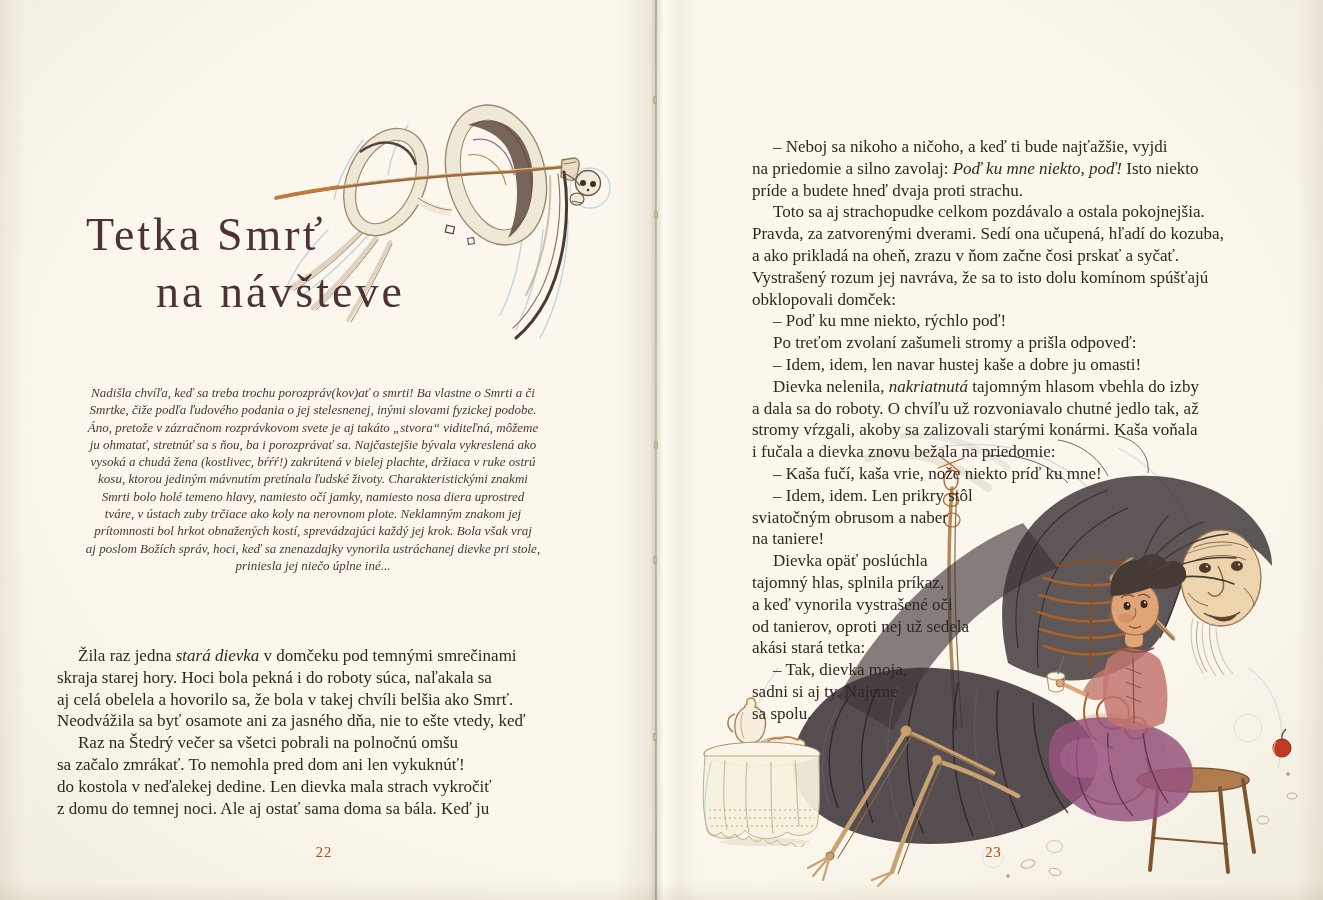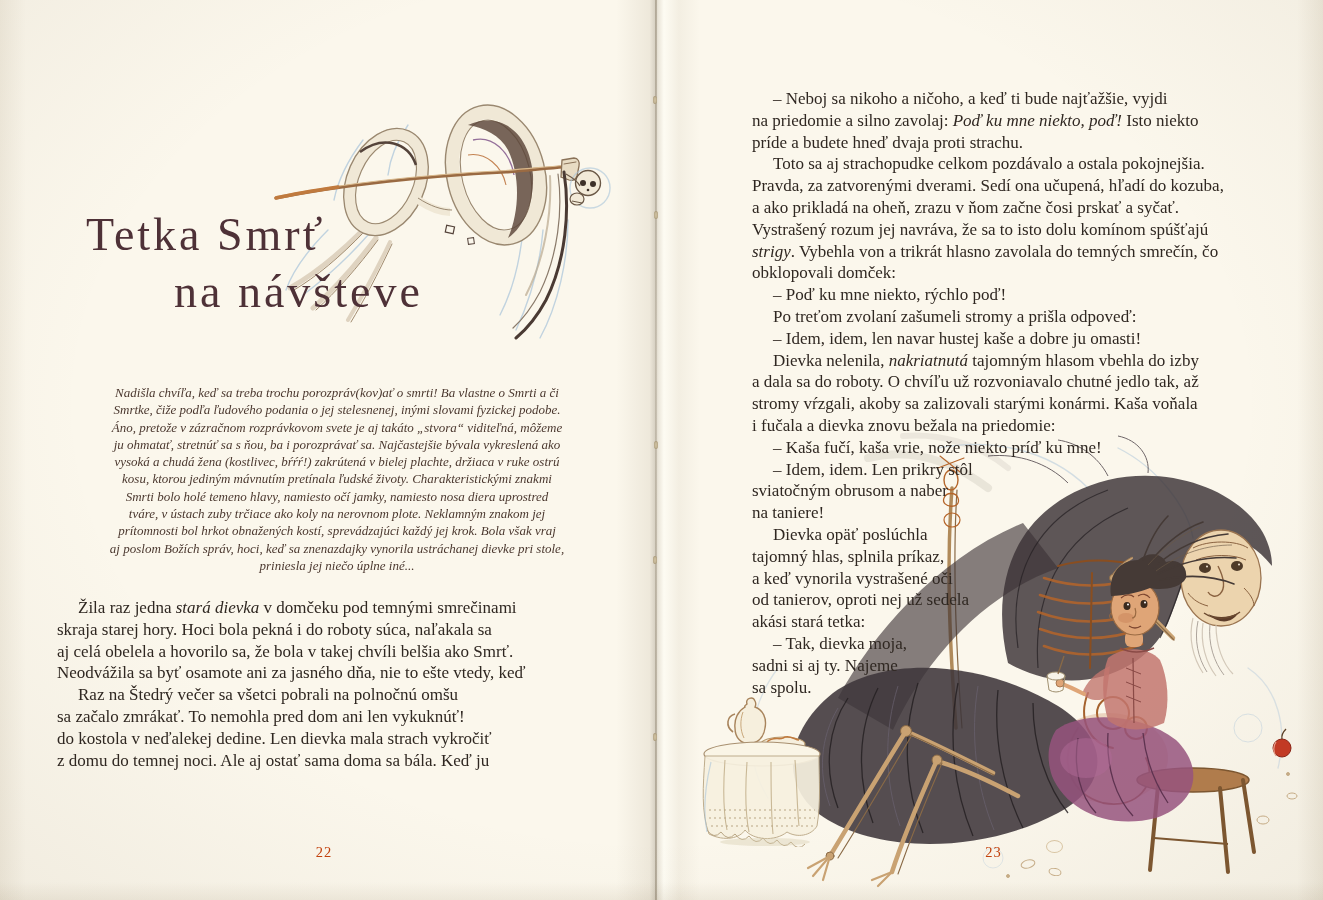--- a/index.html
+++ b/index.html
@@ -25,25 +25,25 @@
   .gutter-line{position:absolute;left:655px;top:0;width:2px;height:100%;pointer-events:none;
     background:linear-gradient(180deg, rgba(95,80,55,.30), rgba(95,80,55,.16) 40%, rgba(95,80,55,.32));}
   .stitch{position:absolute;width:4px;height:8px;border-radius:50%;
     background:#cfc0a0;box-shadow:inset 0 0 2px #8a7a5c;pointer-events:none;}
   .stain-ring{position:absolute;left:1046px;top:840px;width:15px;height:11px;border-radius:50%;
     border:1px solid rgba(193,160,108,.55);pointer-events:none;}
 
   
   .title{position:absolute;left:86px;top:206px;z-index:2;color:#4e3137;
     font-size:46px;line-height:57px;letter-spacing:3px;}
-  .title .t2{margin-left:88px;}
-  .intro{position:absolute;left:76px;top:384px;width:522px;z-index:2;
+  .title .t2{margin-left:70px;}
+  .intro{position:absolute;left:52px;top:384px;width:522px;z-index:2;
     font-style:italic;color:#4b382f;font-size:13px;line-height:17.3px;}
   .intro .iline{width:max-content;margin-left:50%;transform:translateX(-50%);white-space:nowrap;}
-  .bodytext{position:absolute;z-index:2;color:#2f2721;font-size:17px;line-height:21.8px;}
+  .bodytext{position:absolute;z-index:2;color:#2f2721;font-size:17px;line-height:21.8px;margin-top:48px;}
   .body-left{left:57px;top:597px;width:530px;}
   .body-right{left:752px;top:88px;width:530px;}
   .tline{white-space:nowrap;}
   .tline.ind{padding-left:21px;}
   .tline em{font-style:italic;}
   .pagenum{position:absolute;z-index:2;top:844px;text-align:center;
     color:#c2410c;font-size:14.5px;letter-spacing:1px;}
   .pagenum-left{left:0;width:648px;}
   .pagenum-right{left:664px;width:659px;}
 
@@ -376,21 +376,20 @@
     </svg>
 
     <div class="bodytext body-right">
         <div class="tline ind"><span>– Neboj sa nikoho a ničoho, a keď ti bude najťažšie, vyjdi</span></div>
         <div class="tline"><span>na priedomie a silno zavolaj: </span><em>Poď ku mne niekto, poď!</em><span> Isto niekto</span></div>
         <div class="tline"><span>príde a budete hneď dvaja proti strachu.</span></div>
         <div class="tline ind"><span>Toto sa aj strachopudke celkom pozdávalo a ostala pokojnejšia.</span></div>
         <div class="tline"><span>Pravda, za zatvorenými dverami. Sedí ona učupená, hľadí do kozuba,</span></div>
         <div class="tline"><span>a ako prikladá na oheň, zrazu v ňom začne čosi prskať a syčať.</span></div>
         <div class="tline"><span>Vystrašený rozum jej navráva, že sa to isto dolu komínom spúšťajú</span></div>
-        <div class="tline"><em>strigy</em><span>. Vybehla von a trikrát hlasno zavolala do temných smrečín, čo</span></div>
         <div class="tline"><span>obklopovali domček:</span></div>
         <div class="tline ind"><span>– Poď ku mne niekto, rýchlo poď!</span></div>
         <div class="tline ind"><span>Po treťom zvolaní zašumeli stromy a prišla odpoveď:</span></div>
         <div class="tline ind"><span>– Idem, idem, len navar hustej kaše a dobre ju omasti!</span></div>
         <div class="tline ind"><span>Dievka nelenila, </span><em>nakriatnutá</em><span> tajomným hlasom vbehla do izby</span></div>
         <div class="tline"><span>a dala sa do roboty. O chvíľu už rozvoniavalo chutné jedlo tak, až</span></div>
         <div class="tline"><span>stromy vŕzgali, akoby sa zalizovali starými konármi. Kaša voňala</span></div>
         <div class="tline"><span>i fučala a dievka znovu bežala na priedomie:</span></div>
         <div class="tline ind"><span>– Kaša fučí, kaša vrie, nože niekto príď ku mne!</span></div>
         <div class="tline ind"><span>– Idem, idem. Len prikry stôl</span></div>

